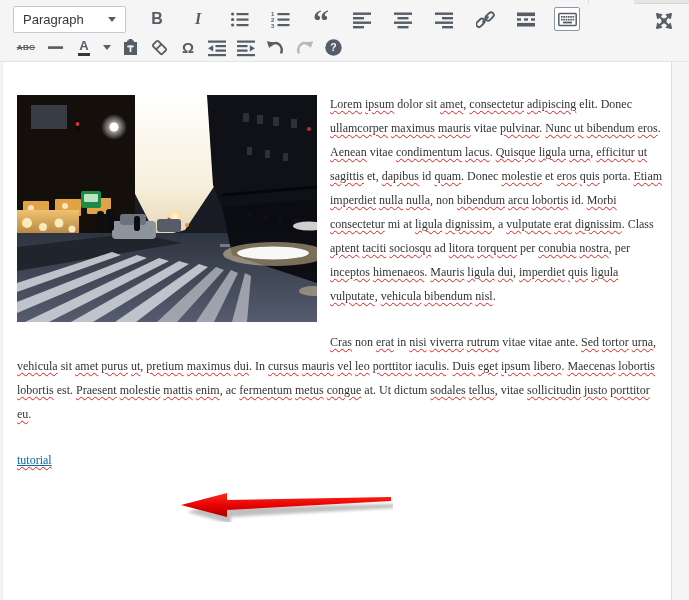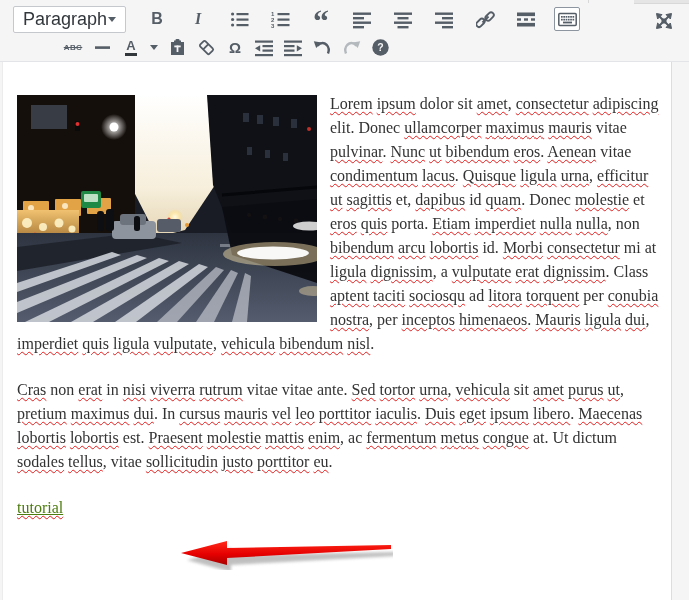--- a/index.html
+++ b/index.html
@@ -6,21 +6,21 @@
     font-family:"Liberation Sans",sans-serif;}
   .editor{position:relative;width:689px;height:600px;}
 
   
   .toolbar{position:absolute;top:0;left:0;width:689px;height:62px;box-sizing:border-box;
     background:#f5f5f5;border-bottom:1px solid #e2e4e7;padding:5px 0 0 13px;z-index:3;}
   .tb-row{display:flex;align-items:center;height:28px;gap:15px;}
   .tb-row.r2{height:26px;margin-top:1px;gap:12px;}
   .fmt-select{width:113px;height:27px;background:#fff;border:1px solid #c5c9cd;border-radius:2px;
     display:flex;align-items:center;justify-content:space-between;padding:0 9px;box-sizing:border-box;
-    font-size:18px;color:#32373c;margin-right:3px;}
+    font-size:13px;color:#32373c;margin-right:3px;}
   .caret{width:0;height:0;border-left:4px solid transparent;border-right:4px solid transparent;
     border-top:5px solid #555d66;}
   .tb-btn{min-width:26px;height:24px;display:flex;align-items:center;justify-content:center;
     color:#555d66;border:1px solid transparent;border-radius:2px;box-sizing:border-box;}
   .tb-btn svg{width:19px;height:19px;display:block;}
   .tb-btn.active{background:#fff;border-color:#8d96a0;box-shadow:inset 0 0 0 1px #fff;}
   .tb-btn.disabled{color:#b4b9be;}
   .g-bold{font-weight:800;font-size:16px;}
   .g-italic{font-family:"Liberation Serif",serif;font-style:italic;font-weight:700;font-size:16px;}
   .g-quote{font-family:"Liberation Serif",serif;font-weight:700;font-size:32px;line-height:8px;
@@ -34,28 +34,28 @@
   .dfw{position:absolute;top:9px;right:12px;width:26px;height:24px;display:flex;align-items:center;
     justify-content:center;color:#555d66;z-index:4;}
   .dfw svg{width:20px;height:20px;}
   .tab-remnant{position:absolute;top:0;right:0;width:55px;height:3px;background:#e5e5e5;
     border-bottom:1px solid #d8d8d8;z-index:5;}
   .tab-notch{position:absolute;top:0;right:100px;width:1px;height:3px;background:#d8d8d8;z-index:5;}
 
   
   .content{position:absolute;top:62px;left:2px;right:17px;bottom:0;background:#fff;
     border-left:1px solid #ececec;box-sizing:border-box;padding:30px 8px 0 14px;
-    font-family:"Liberation Serif","DejaVu Serif",serif;font-size:16px;line-height:24px;color:#333;}
+    font-family:"Liberation Serif","DejaVu Serif",serif;font-size:12px;line-height:24px;color:#333;}
   .gutter{position:absolute;top:62px;right:0;width:17px;bottom:0;background:#f5f5f5;
     border-left:1px solid #dddddd;}
   .photo{float:left;width:300px;height:227px;margin:3px 13px 9px 0;display:block;}
   .content p{margin:0 0 22px 0;}
   .sp{text-decoration-line:underline;text-decoration-style:wavy;text-decoration-color:#e21d1d;
     text-decoration-thickness:1px;text-underline-offset:2px;}
-  a.lnk{color:#4d7c0f;text-decoration:underline;cursor:pointer;}
+  a.lnk{color:#0369a1;text-decoration:underline;cursor:pointer;}
   .p-arrow{position:relative;}
   .arrow{position:absolute;left:162px;top:-4px;width:214px;height:32px;pointer-events:none;}
 </style>
 </head>
 <body>
 
 <div class="editor">
 
   <div class="toolbar">
     <div class="tb-row r1">
@@ -151,21 +151,21 @@
                 <rect x="9.9" y="8.8" width="1.7" height="1.7"></rect>
                 <rect x="12.2" y="8.8" width="1.7" height="1.7"></rect>
                 <rect x="14.5" y="8.8" width="1.7" height="1.7"></rect>
                 <rect x="5" y="11.6" width="9" height="1.8"></rect>
               </g>
             </svg>
           </div>
         </div>
     </div>
     <div class="tb-row r2">
-      <div id="row2-btns" style="display:flex;gap:3px;align-items:center;margin-left:47px;">
+      <div id="row2-btns" style="display:flex;gap:3px;align-items:center;">
           <div class="tb-btn">
             <span class="g-abc">ABC</span>
           </div>
           <div class="tb-btn">
             <svg viewBox="0 0 19 19" fill="currentColor">
               <rect x="2" y="8.3" width="15" height="2.6"></rect>
             </svg>
           </div>
           <div class="tb-btn">
             <span class="g-acolor">

